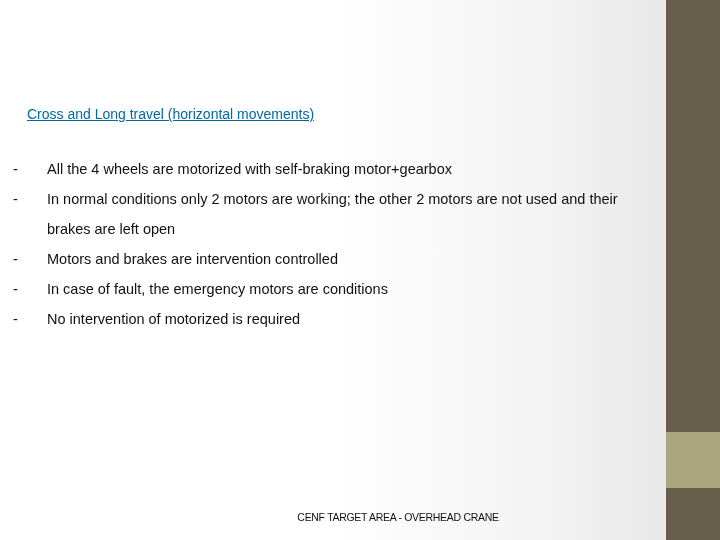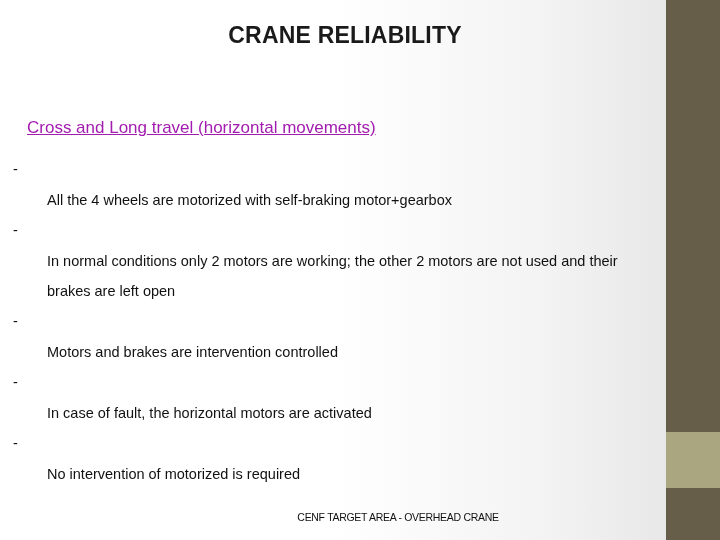--- a/index.html
+++ b/index.html
@@ -20,66 +20,65 @@
   .sidebar-band {
     position:absolute; left:0; top:432px; width:54px; height:56px;
     background:#aaa680;
   }
   .title-block {
     position:absolute; left:0; width:690px; top:20px; text-align:center;
     font-weight:bold; font-size:23px; line-height:31px; color:#1a1a1a;
     letter-spacing:0.2px;
   }
   .subtitle {
-    position:absolute; left:27px; top:118px; font-size:17px; font-weight:normal;
-    text-decoration:underline; color:#a21caf;
+    position:absolute; left:27px; top:106px; font-size:14px; font-weight:normal;
+    text-decoration:underline; color:#0369a1;
   }
   .bullets {
     position:absolute; left:13px; top:154px; margin:0; padding:0; list-style:none;
     font-size:14.5px; color:#111;
   }
   .bullets li { display:flex; line-height:30px; }
   .dash { width:34px; flex:0 0 34px; }
-  .btext { width:600px;margin-top:31px; }
+  .btext { width:600px; }
   .footer {
     position:absolute; left:0; width:710px; top:511px; text-align:center;
     font-size:10.5px; color:#111; letter-spacing:-0.3px;margin-left:43px;
   }
 </style>
 </head>
 <body>
 
 <div class="slide-bg"></div>
 
 <div class="sidebar">
   <div class="sidebar-band"></div>
 </div>
 
 <div class="title-block">
-  <div>CRANE RELIABILITY</div>
 </div>
 
 <div class="subtitle">Cross and Long travel (horizontal movements)</div>
 
 <ul class="bullets">
   <li>
     <span class="dash">-</span>
     <span class="btext">All the 4 wheels are motorized with self-braking motor+gearbox</span>
   </li>
   <li>
     <span class="dash">-</span>
     <span class="btext">In normal conditions only 2 motors are working; the other 2 motors are not used and their brakes are left open</span>
   </li>
   <li>
     <span class="dash">-</span>
     <span class="btext">Motors and brakes are intervention controlled</span>
   </li>
   <li>
     <span class="dash">-</span>
-    <span class="btext">In case of fault, the horizontal motors are activated</span>
+    <span class="btext">In case of fault, the emergency motors are conditions</span>
   </li>
   <li>
     <span class="dash">-</span>
     <span class="btext">No intervention of motorized is required</span>
   </li>
 </ul>
 
 <div class="footer">CENF TARGET AREA - OVERHEAD CRANE</div>
 
 </body></html>

